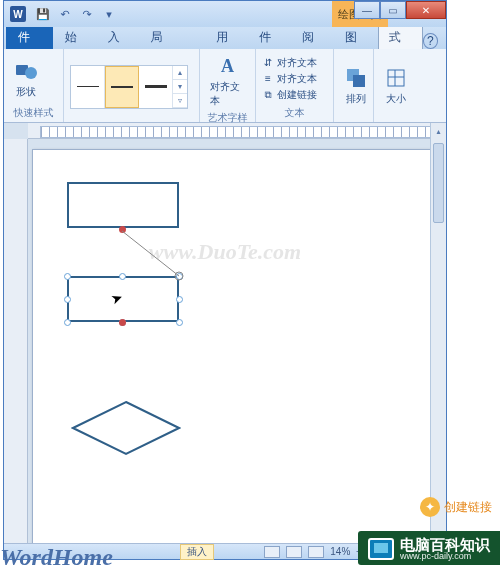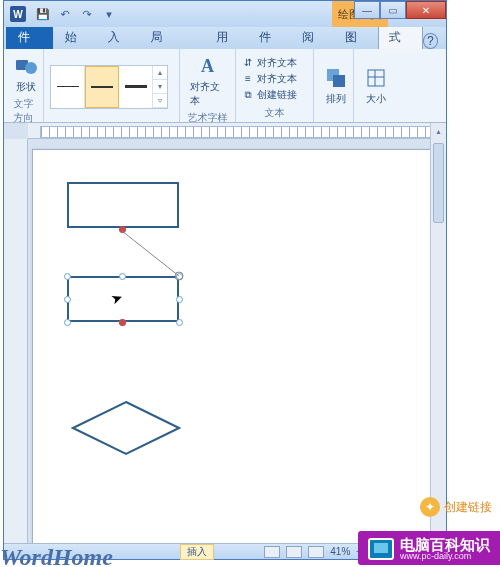--- a/index.html
+++ b/index.html
@@ -67,21 +67,21 @@
   .viewbtn { width: 16px; height: 12px; border: 1px solid #8aa4c8; background: #e8eff8; }
   .zoom-slider { width: 60px; height: 4px; background: #b8cce4; position: relative; }
   .zoom-slider::after { content: ""; position: absolute; left: 24px; top: -3px; width: 6px; height: 10px; background: #6a8cc0; }
   
   .watermark-duote { position: absolute; top: 45%; left: 50%; transform: translate(-50%,-50%); font-size: 22px; font-style: italic; font-weight: bold; color: rgba(150,150,150,0.25); pointer-events: none; font-family: Georgia, serif; }
   .watermark-wordhome { position: absolute; left: 0; bottom: -4px; font-size: 24px; font-weight: bold; font-style: italic; color: #4a6fa8; font-family: Georgia, serif; }
   
   .brand-duote { position: absolute; right: 8px; bottom: 50px; display: flex; align-items: center; gap: 4px; font-size: 12px; color: #e68a1f; }
   .brand-duote .bico { width: 20px; height: 20px; background: #f5b742; border-radius: 50%; display: flex; align-items: center; justify-content: center; color: #fff; font-size: 12px; }
   
-  .brand-pcdaily { position: absolute; right: 0; bottom: 2px; background: #a21caf; color: #fff; padding: 6px 10px 4px; border-radius: 3px 0 0 3px; display: flex; align-items: center; gap: 6px; }
+  .brand-pcdaily { position: absolute; right: 0; bottom: 2px; background: #14532d; color: #fff; padding: 6px 10px 4px; border-radius: 3px 0 0 3px; display: flex; align-items: center; gap: 6px; }
   .brand-pcdaily .pico { width: 26px; height: 22px; background: #0b7db8; border: 2px solid #fff; border-radius: 3px; position: relative; }
   .brand-pcdaily .pico::after { content:""; position:absolute; left:4px; top:3px; width:14px; height:10px; background:#6ac6ea; }
   .brand-pcdaily .ptxt { display: flex; flex-direction: column; line-height: 1; }
   .brand-pcdaily .zh { font-size: 15px; font-weight: bold; }
   .brand-pcdaily .en { font-size: 9px; opacity: 0.9; }
   
   .outer { width: 500px; height: 567px; position: relative; }
 </style>
 </head>
 <body>
@@ -112,33 +112,33 @@
     <div class="tab">页面布局</div>
     <div class="tab">引用</div>
     <div class="tab">邮件</div>
     <div class="tab">审阅</div>
     <div class="tab">视图</div>
     <div class="tab active">格式</div>
     <div class="help-q">?</div>
   </div>
 
   <div class="ribbon">
-    <div class="rgroup" style="width:40px">
+    <div class="rgroup" style="width:60px">
       <div class="rgroup-body">
         <div class="bigbtn">
           <div class="ico">
             <svg width="24" height="24">
                   <rect x="2" y="6" width="12" height="10" fill="#3a70b0" rx="1"></rect>
                   <circle cx="17" cy="14" r="6" fill="#5a9bd5"></circle>
                 </svg>
           </div>
           <span>形状</span>
         </div>
       </div>
-      <div class="rgroup-label">文字方向</div>
+      <div class="rgroup-label">快速样式</div>
     </div>
 
     <div class="rgroup" style="width:136px">
       <div class="rgroup-body">
         <div class="style-gallery">
           <div class="swatch">
                 <div class="line"></div>
               </div>
           <div class="swatch sel">
                 <div class="line" style="border-top-width:2px"></div>
@@ -258,27 +258,28 @@
       <div class="arr" style="position:absolute;bottom:0;left:0;right:0">▾</div>
     </div>
   </div>
 
   <div class="statusbar">
     <span style="margin-left:170px;background:#fff2c8;padding:0 6px;border:1px solid #e6c878">插入</span>
     <div class="right">
       <div class="viewbtn"></div>
       <div class="viewbtn"></div>
       <div class="viewbtn"></div>
-      <span>41%</span>
+      <span>14%</span>
       <span>−</span>
       <div class="zoom-slider"></div>
       <span>+</span>
     </div>
   </div>
 
+  <div class="watermark-duote">www.DuoTe.com</div>
 
 </div>
 
 <div class="watermark-wordhome">WordHome</div>
 
 <div class="brand-duote">
   <div class="bico">✦</div>
   <span>创建链接</span>
 </div>
 

